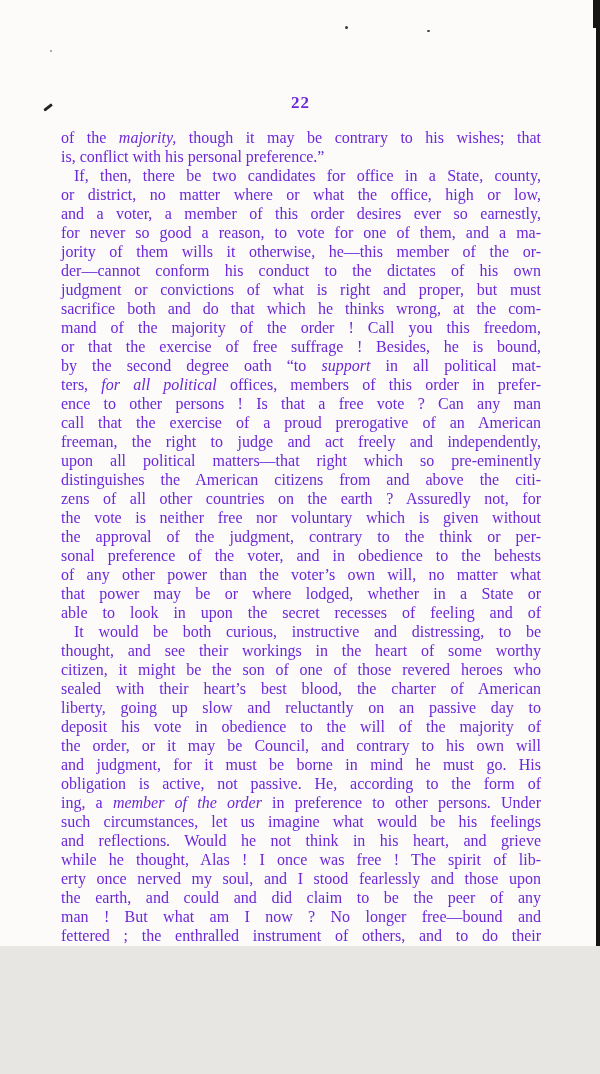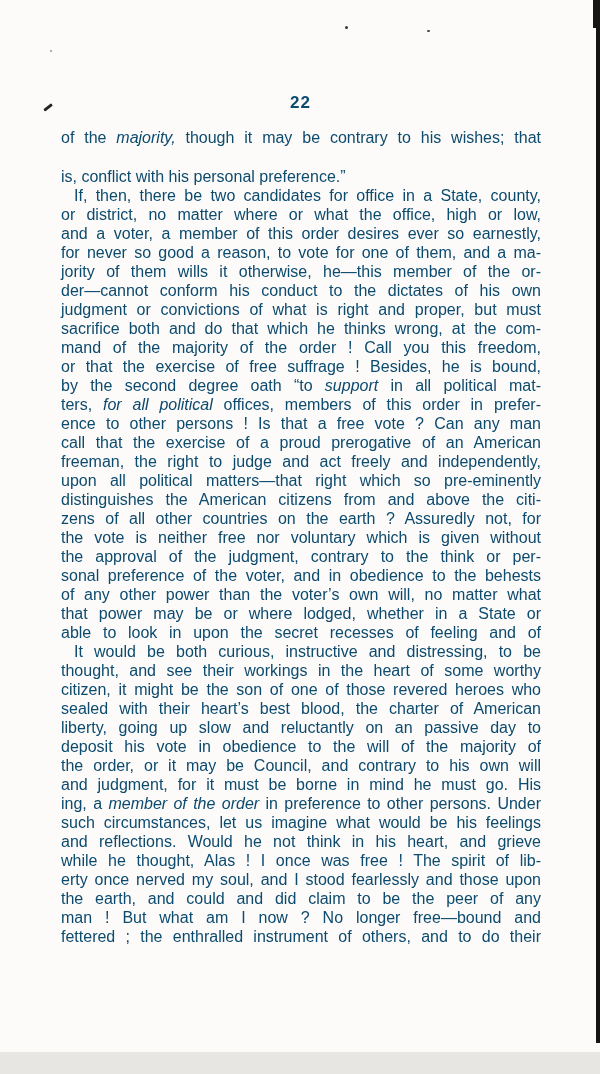--- a/index.html
+++ b/index.html
@@ -3,25 +3,25 @@
 <meta charset="utf-8">
 <style>
   html, body {
     margin: 0;
     padding: 0;
     background: #e8e6e2;
   }
   .sheet {
     position: relative;
     width: 600px;
-    height: 1052px;
+    height: 946px;
     background: #fcfbf9;
     overflow: hidden;
-    font-family: Liberation Sans, sans-serif;
-    color: #0c4a6e;
+    font-family: Liberation Serif, serif;
+    color: #6d28d9;
   }
   .page-number {
     position: absolute;
     top: 93px;
     left: 61px;
     width: 479px;
     text-align: center;
     font-size: 17px;
     font-weight: bold;
     letter-spacing: 1px;
@@ -34,21 +34,20 @@
     font-size: 16px;
     line-height: 19px;
   }
   .line {
     text-align: justify;
     text-align-last: justify;
     white-space: normal;
   }
   .line.last {
     text-align-last: left;
-    margin-top: 20px;
   }
   .line.indent {
     text-indent: 13px;
   }
   .it {
     font-style: italic;
   }
   
   .pen-mark {
     position: absolute;
@@ -122,20 +121,21 @@
       <div class="line"><span>that power may be or where lodged, whether in a State or</span></div>
       <div class="line"><span>able to look in upon the secret recesses of feeling and of</span></div>
       <div class="line indent"><span>It would be both curious, instructive and distressing, to be</span></div>
       <div class="line"><span>thought, and see their workings in the heart of some worthy</span></div>
       <div class="line"><span>citizen, it might be the son of one of those revered heroes who</span></div>
       <div class="line"><span>sealed with their heart’s best blood, the charter of American</span></div>
       <div class="line"><span>liberty, going up slow and reluctantly on an passive day to</span></div>
       <div class="line"><span>deposit his vote in obedience to the will of the majority of</span></div>
       <div class="line"><span>the order, or it may be Council, and contrary to his own will</span></div>
       <div class="line"><span>and judgment, for it must be borne in mind he must go. His</span></div>
+      <div class="line"><span>obligation is active, not passive. He, according to the form of</span></div>
       <div class="line"><span>ing, a </span><span class="it">member of the order</span><span> in preference to other persons. Under</span></div>
       <div class="line"><span>such circumstances, let us imagine what would be his feelings</span></div>
       <div class="line"><span>and reflections. Would he not think in his heart, and grieve</span></div>
       <div class="line"><span>while he thought, Alas ! I once was free ! The spirit of lib-</span></div>
       <div class="line"><span>erty once nerved my soul, and I stood fearlessly and those upon</span></div>
       <div class="line"><span>the earth, and could and did claim to be the peer of any</span></div>
       <div class="line"><span>man ! But what am I now ? No longer free—bound and</span></div>
       <div class="line"><span>fettered ; the enthralled instrument of others, and to do their</span></div>
     </div>
   <div class="edge-blob"></div>

